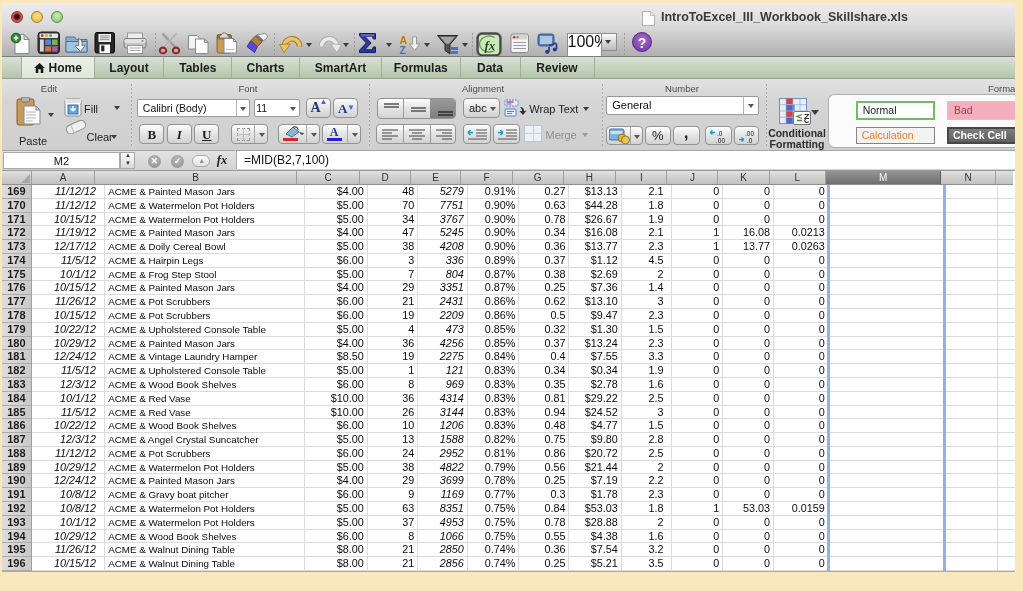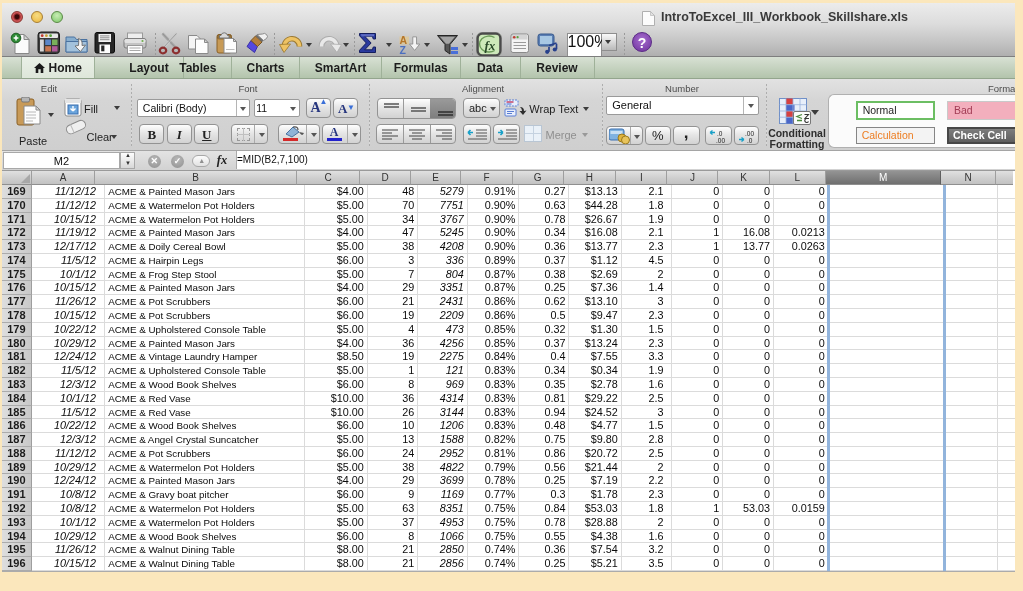--- a/index.html
+++ b/index.html
@@ -24,21 +24,21 @@
 #ribbon{overflow:hidden;left:2px;top:79px;width:1013px;height:72px;background:linear-gradient(#E2E2E2,#D5D5D5 30%,#CFCFCF);border-bottom:1px solid #A5A5A5;}
 .glabel{position:absolute;top:4px;font-size:9.5px;color:#4c4c4c;width:120px;text-align:center;}
 .gsep{position:absolute;top:5px;height:62px;width:1px;background:repeating-linear-gradient(#ADADAD 0 2px,#d9d9d9 2px 4px);}
 .btn{position:absolute;background:linear-gradient(#FEFEFE,#E6E6E6 45%,#D2D2D2);border:1px solid #939393;border-radius:4px;}
 .btxt{position:absolute;font-size:10.5px;color:#1e1e1e;}
 
 #fbar{overflow:hidden;left:2px;top:151px;width:1013px;height:20px;background:linear-gradient(#E3E3E3,#D2D2D2);border-bottom:1px solid #9A9A9A;}
 #namebox{position:absolute;left:1px;top:1px;width:117px;height:17px;background:#fff;border:1px solid #A8A8A8;font-size:11px;color:#111;text-align:center;line-height:16px;}
 #stepper{position:absolute;left:118px;top:1px;width:15px;height:17px;background:linear-gradient(#fdfdfd,#d8d8d8);border:1px solid #A8A8A8;}
 .fcirc{position:absolute;top:3.5px;width:13px;height:13px;border-radius:50%;background:radial-gradient(circle at 50% 35%,#b9b9b9,#8f8f8f);color:#fff;font-size:9px;font-weight:700;text-align:center;line-height:13px;}
-#ffield{position:absolute;left:234px;top:0;width:779px;height:18px;background:#fff;border-left:1px solid #aaa;font-size:10px;color:#111;line-height:18px;}
+#ffield{position:absolute;left:234px;top:0;width:779px;height:18px;background:#fff;border-left:1px solid #aaa;font-size:12px;color:#111;line-height:18px;padding-left:7px;}
 
 #grid{overflow:hidden;left:2px;top:171px;width:1013px;height:401px;background:#fff;border-bottom:1px solid #ABABAB;}
 #ghead{position:absolute;left:0;top:0;width:1013px;height:14px;display:flex;}
 .gh{background:linear-gradient(#E0E0E0,#CDCDCD 60%,#C2C2C2);border-right:1px solid #9E9E9E;border-bottom:1px solid #8F8F8F;font-size:10px;font-weight:500;color:#333;text-align:center;line-height:13px;height:14px;}
 #gbody{position:absolute;left:0;top:14px;width:1013px;}
 .gr{display:flex;height:13.786px;}
 .gn{width:30px;background:linear-gradient(90deg,#DEDEDE,#C9C9C9);border-right:1px solid #9E9E9E;border-bottom:1px solid #ABABAB;font-size:11px;font-weight:600;color:#1c1c1c;text-align:center;line-height:13px;}
 .c{border-right:1px solid #DBDBDB;border-bottom:1px solid #DBDBDB;font-size:10.8px;color:#0a0a0a;line-height:12.5px;white-space:nowrap;overflow:hidden;}
 .cA{width:74px;text-align:right;padding-right:8px;font-style:italic;}
 .cB{width:202px;padding-left:3px;font-size:9.8px;line-height:13px;}
@@ -207,21 +207,21 @@
   <div class="dd" style="left:459.5px;top:40px"></div>
   <div class="abs" style="left:564.5px;top:30px;width:35px;height:36px;background:#fff;border:1px solid #8e8e8e;font-size:16px;line-height:16px;text-align:center;color:#111;">100%</div>
   <div class="abs" style="left:599.5px;top:30px;width:15px;height:18px;background:linear-gradient(#fafafa,#b9b9b9);border:1px solid #8e8e8e;border-left:none;"></div>
   <div class="dd" style="left:603px;top:37px"></div>
   <div class="abs" style="left:630px;top:29px;width:20px;height:20px;border-radius:50%;background:radial-gradient(circle at 50% 38%,#a86fd0,#7B3FA8 75%),#7B3FA8;border:1.5px solid #5d2f86;color:#fff;font-weight:700;font-size:14px;text-align:center;line-height:20px;">?</div>
 </div>
 <div id="tabs" class="abs">
   <div class="tab" id="tabHome"><svg width="11" height="10" viewBox="0 0 11 10" style="vertical-align:-1px">
         <path d="M5.5 0 L11 5 H9.3 V10 H6.7 V6.3 H4.3 V10 H1.7 V5 H0 z" fill="#1a1a1a"></path>
       </svg> Home</div>
-  <div class="tab" style="left:93px;width:69px;margin-left:20px;">Layout</div>
+  <div class="tab" style="left:93px;width:69px;">Layout</div>
   <div class="tab" style="left:162.5px;width:67.5px;">Tables</div>
   <div class="tab" style="left:230px;width:68px;">Charts</div>
   <div class="tab" style="left:298px;width:82px;">SmartArt</div>
   <div class="tab" style="left:380px;width:78.5px;">Formulas</div>
   <div class="tab" style="left:458.5px;width:60px;">Data</div>
   <div class="tab" style="left:518.5px;width:74px;">Review</div>
 </div>
 <div id="ribbon" class="abs">
   <div class="glabel" style="left:-13px">Edit</div>
   <div class="glabel" style="left:186px">Font</div>

